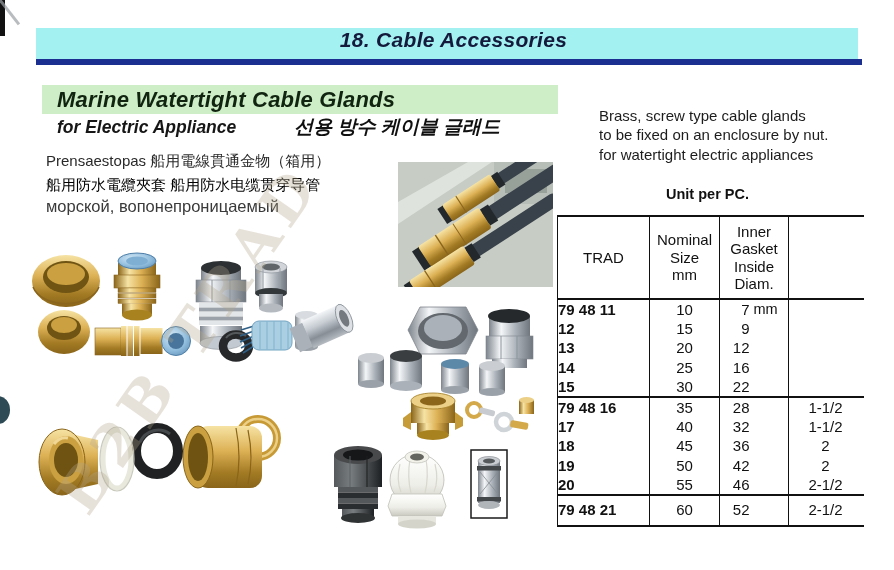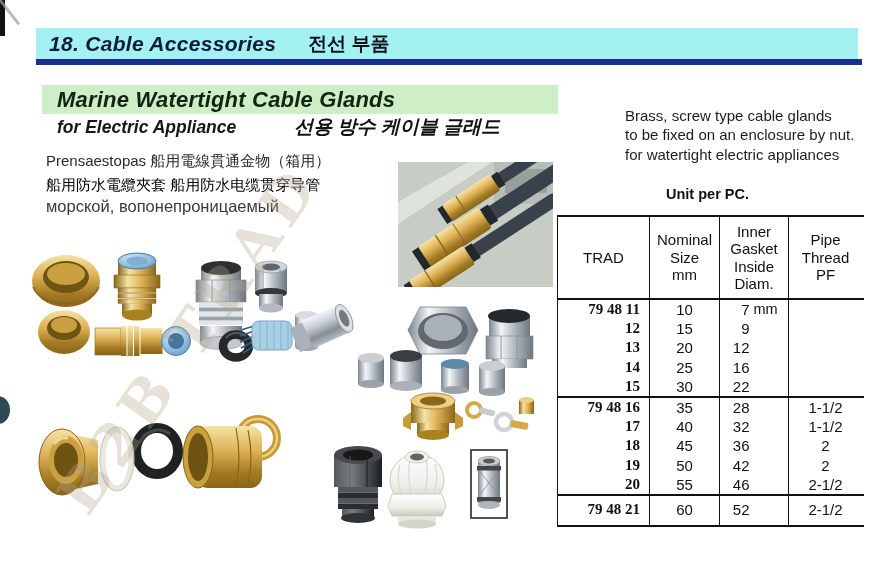--- a/index.html
+++ b/index.html
@@ -5,21 +5,21 @@
   html,body{margin:0;padding:0;background:#ffffff;}
   #page{position:relative;width:894px;height:570px;background:#ffffff;overflow:hidden;
         font-family:"Liberation Sans",sans-serif;color:#1a1a1a;}
 
   .corner-mark{position:absolute;left:0;top:0;width:5px;height:36px;background:#111;}
   .corner-smudge{position:absolute;left:7px;top:-6px;width:3px;height:34px;background:#9aa0a4;
         transform:rotate(-38deg);opacity:.7;}
 
   
   .header-bar{position:absolute;left:36px;top:28px;width:822px;height:31px;background:#a4f1f1;
-        display:flex;align-items:center;gap:32px;padding-left:13px;box-sizing:border-box;}
+        display:flex;align-items:center;gap:32px;padding-left:13px;box-sizing:border-box;flex-direction:column;}
   .header-bar .en{font-style:italic;font-weight:700;font-size:21px;color:#131a3c;letter-spacing:.3px;}
   .header-bar .ko{font-weight:700;font-size:19px;color:#10131f;}
   .header-rule{position:absolute;left:36px;top:59px;width:826px;height:6px;background:#1b2f91;}
 
   
   .title-bar{position:absolute;left:42px;top:85px;width:516px;height:29px;background:#cdeec6;
         display:flex;align-items:center;padding-left:15px;box-sizing:border-box;}
   .title-bar .main{font-style:italic;font-weight:700;font-size:22px;color:#10240f;letter-spacing:.2px;}
   .subtitle{position:absolute;left:57px;top:114px;height:26px;display:flex;align-items:center;}
   .subtitle .sub-en{font-style:italic;font-weight:700;font-size:17.5px;color:#161616;}
@@ -27,40 +27,40 @@
 
   
   .desc{position:absolute;left:46px;top:150px;width:430px;}
   .desc .d1{font-size:15px;line-height:22px;margin-bottom:2px;color:#2a2a2a;}
   .desc .d2{font-size:15px;line-height:21px;margin-bottom:2px;color:#000000;}
   .desc .d3{font-size:16.5px;line-height:19px;color:#3a3a3a;}
   .desc .d4{font-size:16.5px;line-height:19px;color:#3a3a3a;}
 
   
   .note{position:absolute;left:599px;top:106px;width:264px;}
-  .note div{font-size:15px;line-height:19.3px;color:#1d1d1d;margin-left:26px;}
+  .note div{font-size:15px;line-height:19.3px;color:#1d1d1d;}
   .unit-label{position:absolute;left:557px;top:186px;width:301px;text-align:center;
         font-weight:700;font-size:14.5px;color:#111;}
 
   
   .spec-table{position:absolute;left:557px;top:215px;width:306px;border-top:2px solid #111;
         border-left:1.5px solid #111;box-sizing:content-box;}
   .thead{display:flex;height:81px;border-bottom:2px solid #111;}
   .tgroup{display:flex;border-bottom:2px solid #111;}
   .g1{height:96px;} .g2{height:96px;} .g3{height:29px;}
   .tcol{box-sizing:border-box;}
   .c1{width:92px;border-right:1.5px solid #111;}
   .c2{width:70px;border-right:1.5px solid #111;}
   .c3{width:69px;border-right:1.5px solid #111;}
   .c4{width:73px;}
   .hcell{display:flex;flex-direction:column;align-items:center;justify-content:center;
         text-align:center;font-size:15px;line-height:17.5px;color:#111;height:100%;}
   .line{font-size:15px;line-height:19.2px;color:#111;}
   .g3 .line{line-height:27px;}
-  .code{text-align:right;padding-right:9px;font-weight:700;font-family:Liberation Serif, serif;}
+  .code{padding-right:9px;font-weight:700;}
   .val{text-align:center;}
   .gas{display:flex;justify-content:center;}
   .gnum{display:inline-block;width:22px;text-align:right;}
   .gunit{display:inline-block;width:27px;text-align:left;margin-left:4px;font-size:14.5px;}
 
   .products{position:absolute;left:0;top:150px;width:557px;height:420px;}
 </style>
 </head>
 <body>
 <div id="page">
@@ -108,27 +108,20 @@
           <span>Size</span>
           <span>mm</span>
         </div>
       </div>
       <div class="tcol c3">
         <div class="hcell">
           <span>Inner</span>
           <span>Gasket</span>
           <span>Inside</span>
           <span>Diam.</span>
-        </div>
-      </div>
-      <div class="tcol c4">
-        <div class="hcell">
-          <span>Pipe</span>
-          <span>Thread</span>
-          <span>PF</span>
         </div>
       </div>
     </div>
 
     <div class="tgroup g1">
       <div class="tcol c1">
         <div class="line code">79 48 11</div>
         <div class="line code">12</div>
         <div class="line code">13</div>
         <div class="line code">14</div>

